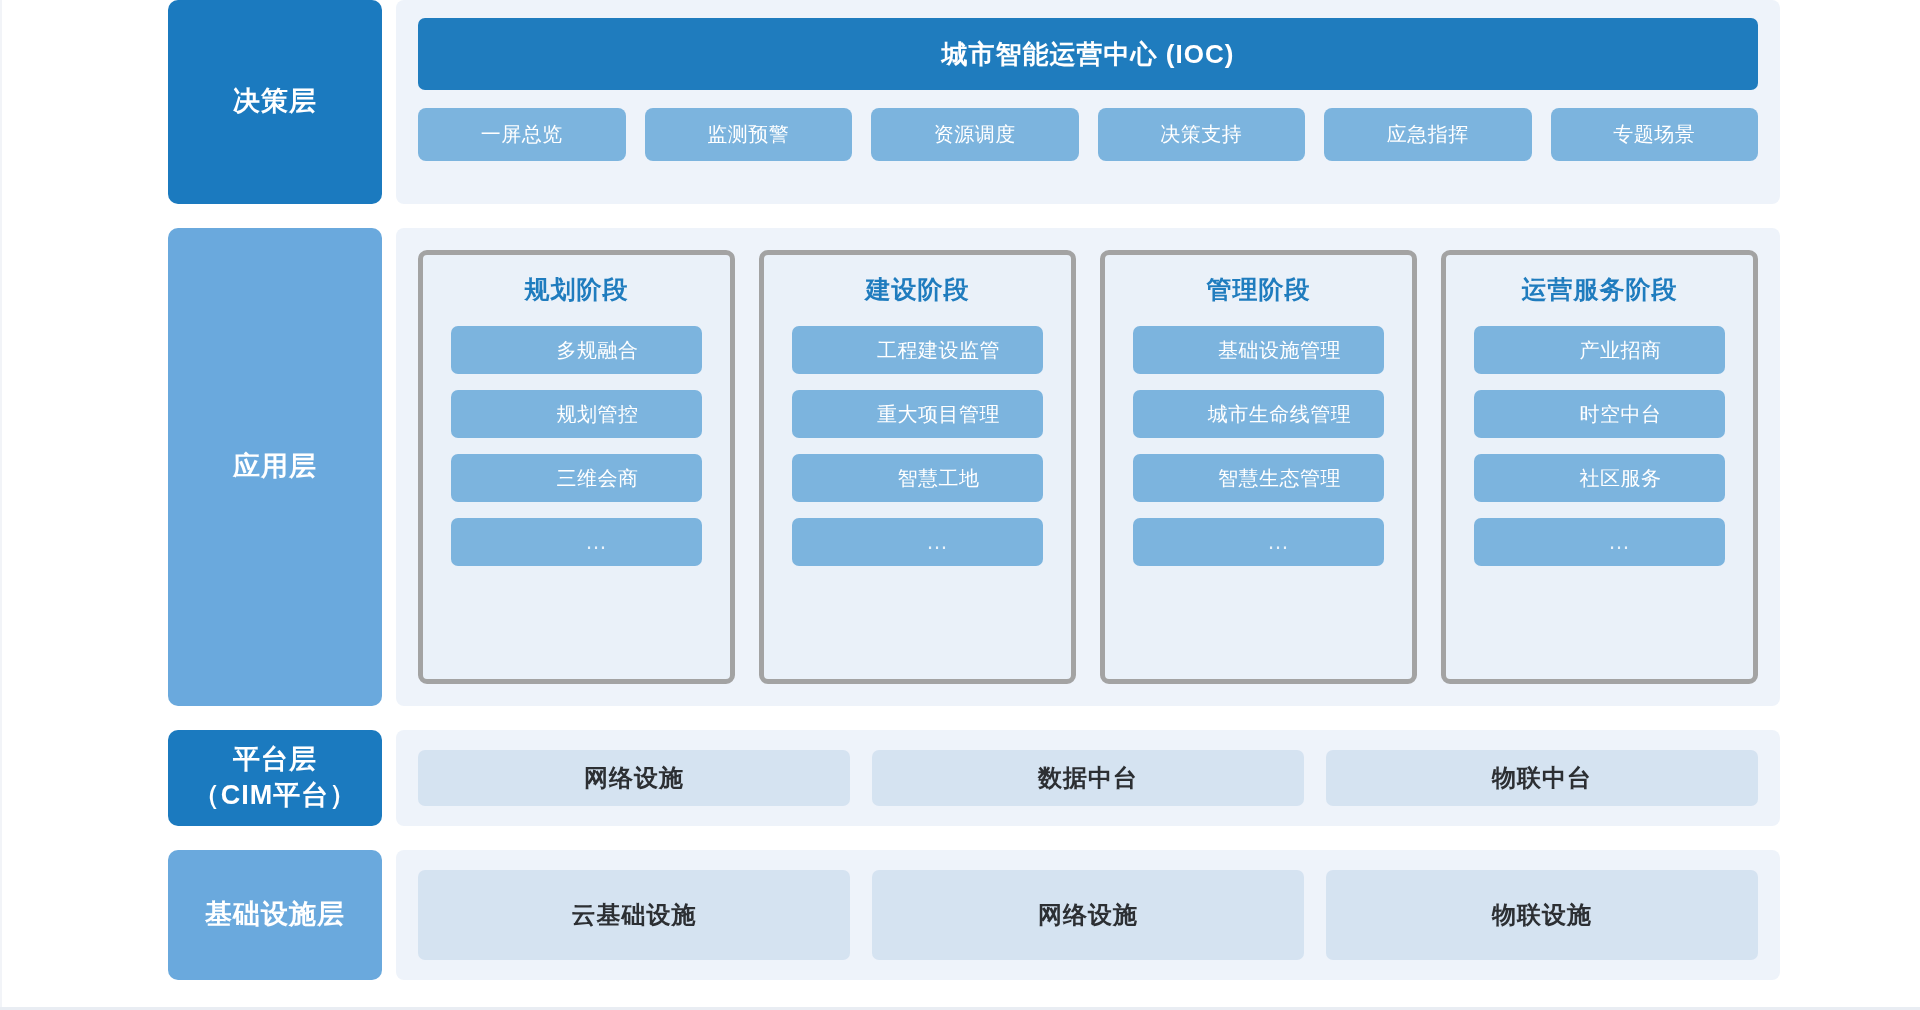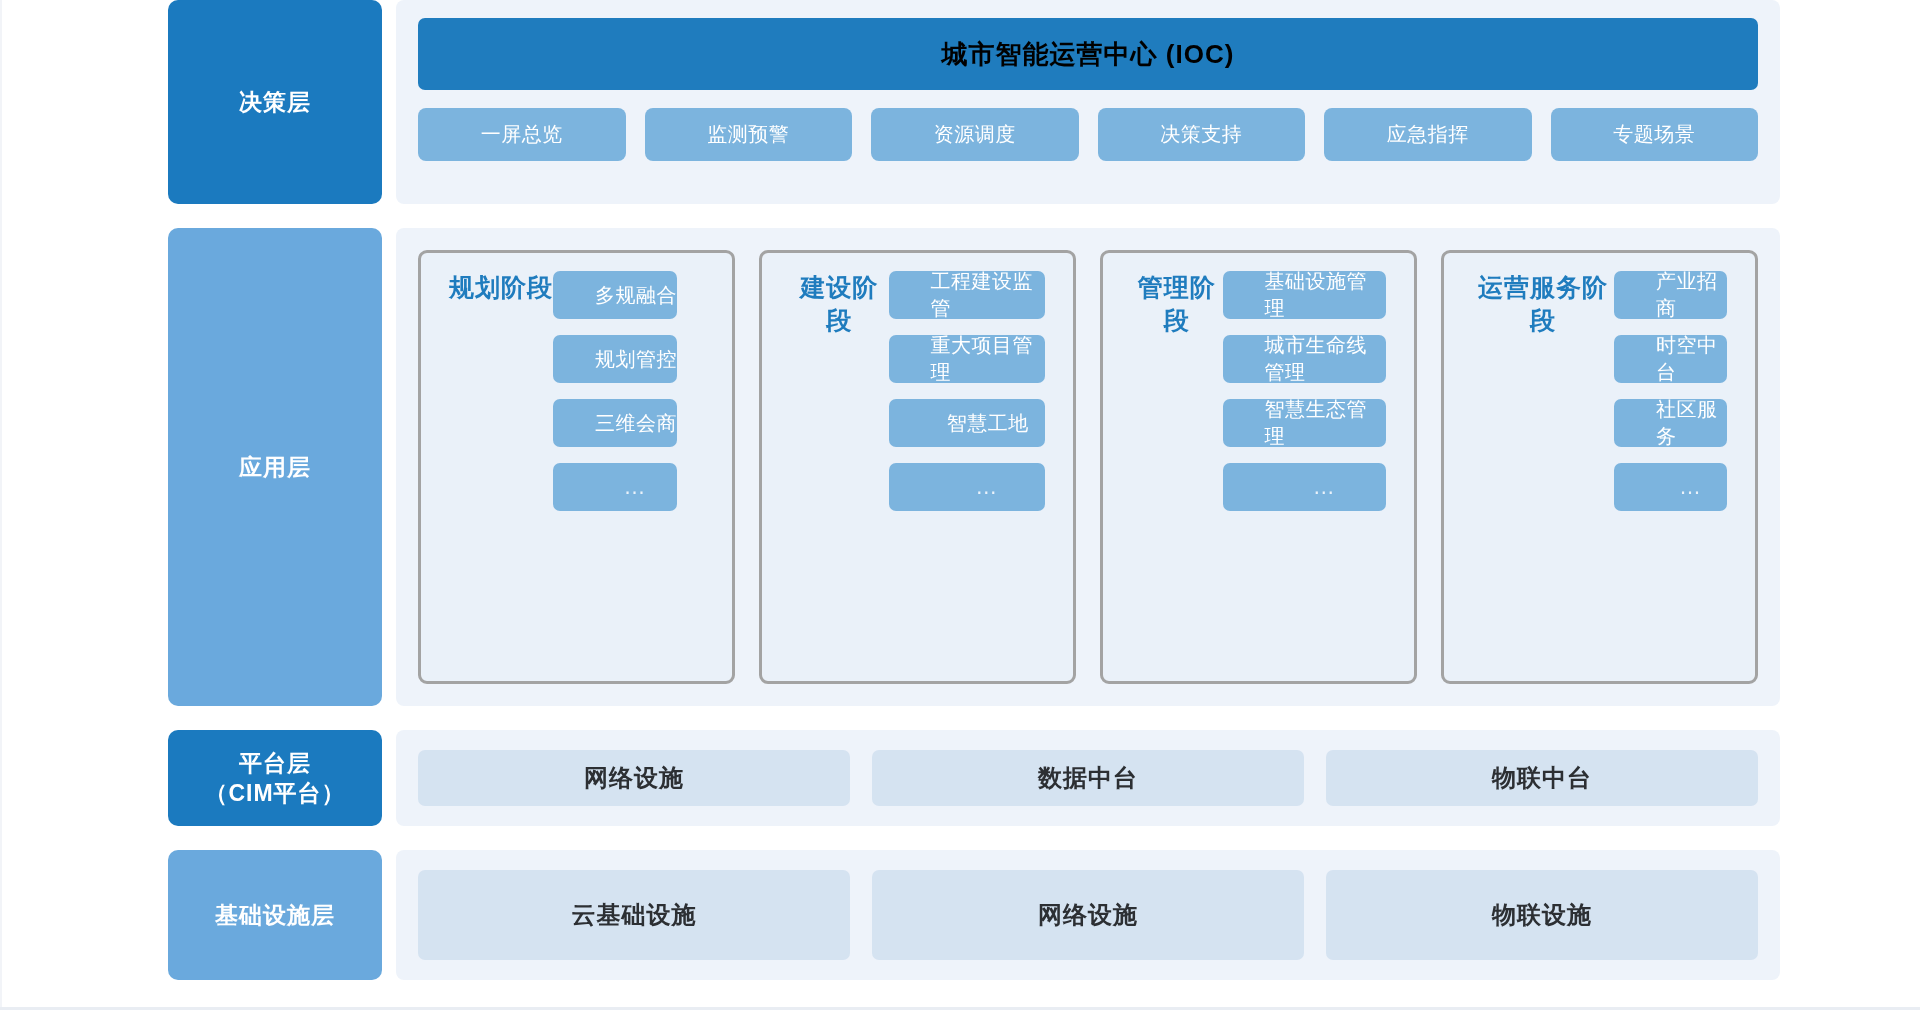--- a/index.html
+++ b/index.html
@@ -58,21 +58,21 @@
   
   .layer-label {
     flex: 0 0 214px;
     border-radius: 10px;
     display: flex;
     align-items: center;
     justify-content: center;
     text-align: center;
     color: #ffffff;
     font-weight: bold;
-    font-size: 23px;
+    font-size: 27px;
     line-height: 1.32;
     letter-spacing: 1px;
     box-sizing: border-box;
     padding: 6px;
   }
   .label-decision   { background: #1b7abf; }
   .label-app        { background: #6aa9dd; }
   .label-platform   { background: #1b7abf; }
   .label-infra      { background: #6aa9dd; }
 
@@ -92,21 +92,21 @@
     flex-direction: column;
     gap: 18px;
   }
   .ioc-banner {
     background: #1f7cbe;
     border-radius: 7px;
     height: 72px;
     display: flex;
     align-items: center;
     justify-content: center;
-    color: #000000;
+    color: #ffffff;
     font-size: 26px;
     font-weight: bold;
     letter-spacing: 1px;
   }
   .chip-row {
     display: flex;
     gap: 19px;
   }
   .chip {
     flex: 1 1 0;
@@ -126,26 +126,26 @@
   .panel-app {
     padding: 22px 22px;
     display: flex;
     gap: 24px;
     height: 100%;
     box-sizing: border-box;
   }
   .stage-card {
     flex: 1 1 0;
     background: #eaf1f9;
-    border: 3px solid #a3a3a3;
+    border: 5px solid #a3a3a3;
     border-radius: 9px;
     box-sizing: border-box;
     padding: 18px 28px 22px 28px;
     display: flex;
-    flex-direction: row;
+    flex-direction: column;
   }
   .stage-title {
     text-align: center;
     color: #1f7cbe;
     font-size: 25px;
     font-weight: bold;
     letter-spacing: 1px;
     margin-bottom: 20px;
   }
   .stage-items {

